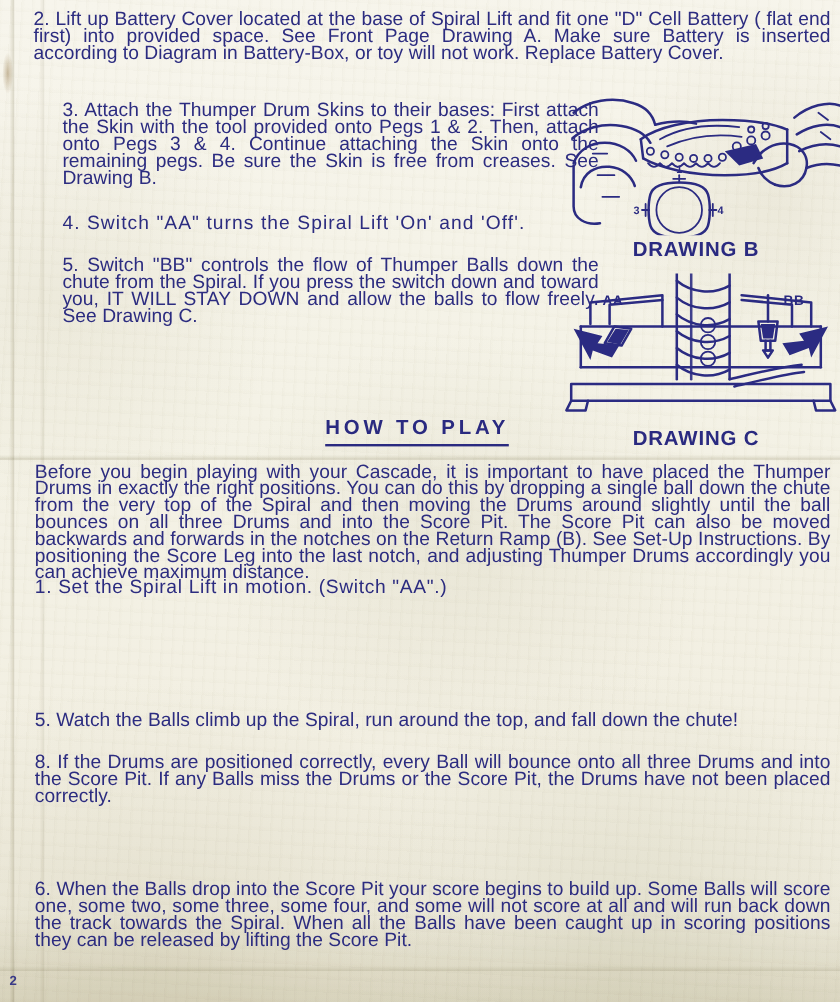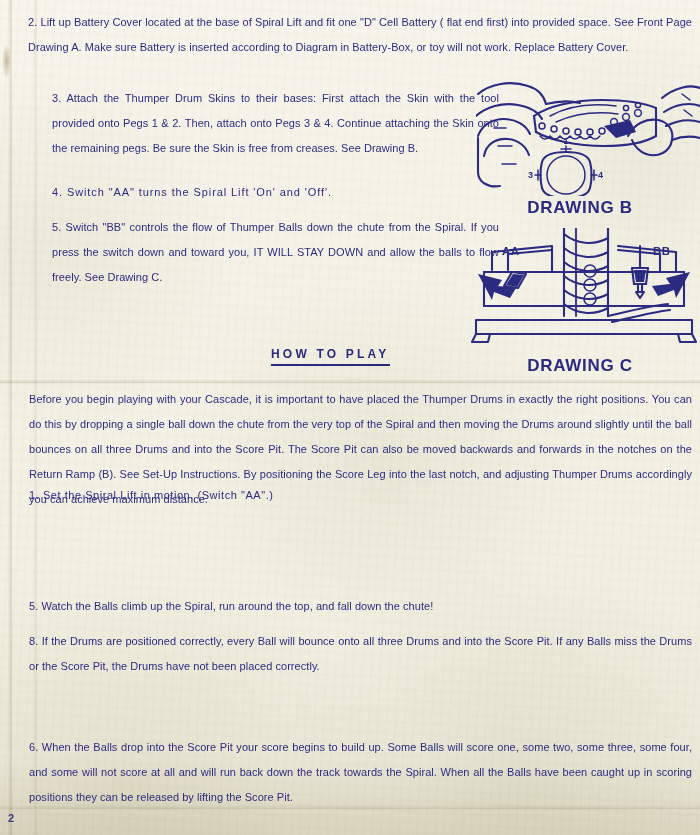--- a/index.html
+++ b/index.html
@@ -65,36 +65,36 @@
   }
   .edge-stain {
     position: absolute;
     pointer-events: none;
     mix-blend-mode: multiply;
   }
 
   
   .para {
     position: absolute;
-    font-size: 11px;
-    line-height: 25px;
+    font-size: 16px;
+    line-height: 14px;
     letter-spacing: 0.05px;
     color: #2c2c80;
     text-align: left;
   }
   .para.narrow { width: 447px; margin-left: 24px; }
   .para.wide { width: 666px; }
   .para b, .para .bold { font-weight: bold; }
 
   
   .just { text-align: justify; text-justify: inter-word; }
 
   .how-to-play {
     position: absolute;
-    font-size: 12px;
+    font-size: 17px;
     font-weight: bold;
     letter-spacing: 3.2px;
     color: #2a2a80;
     border-bottom: 2px solid #2a2a80;
     padding-bottom: 3px;
   }
 
   .drawing-caption {
     position: absolute;
     font-size: 17px;

